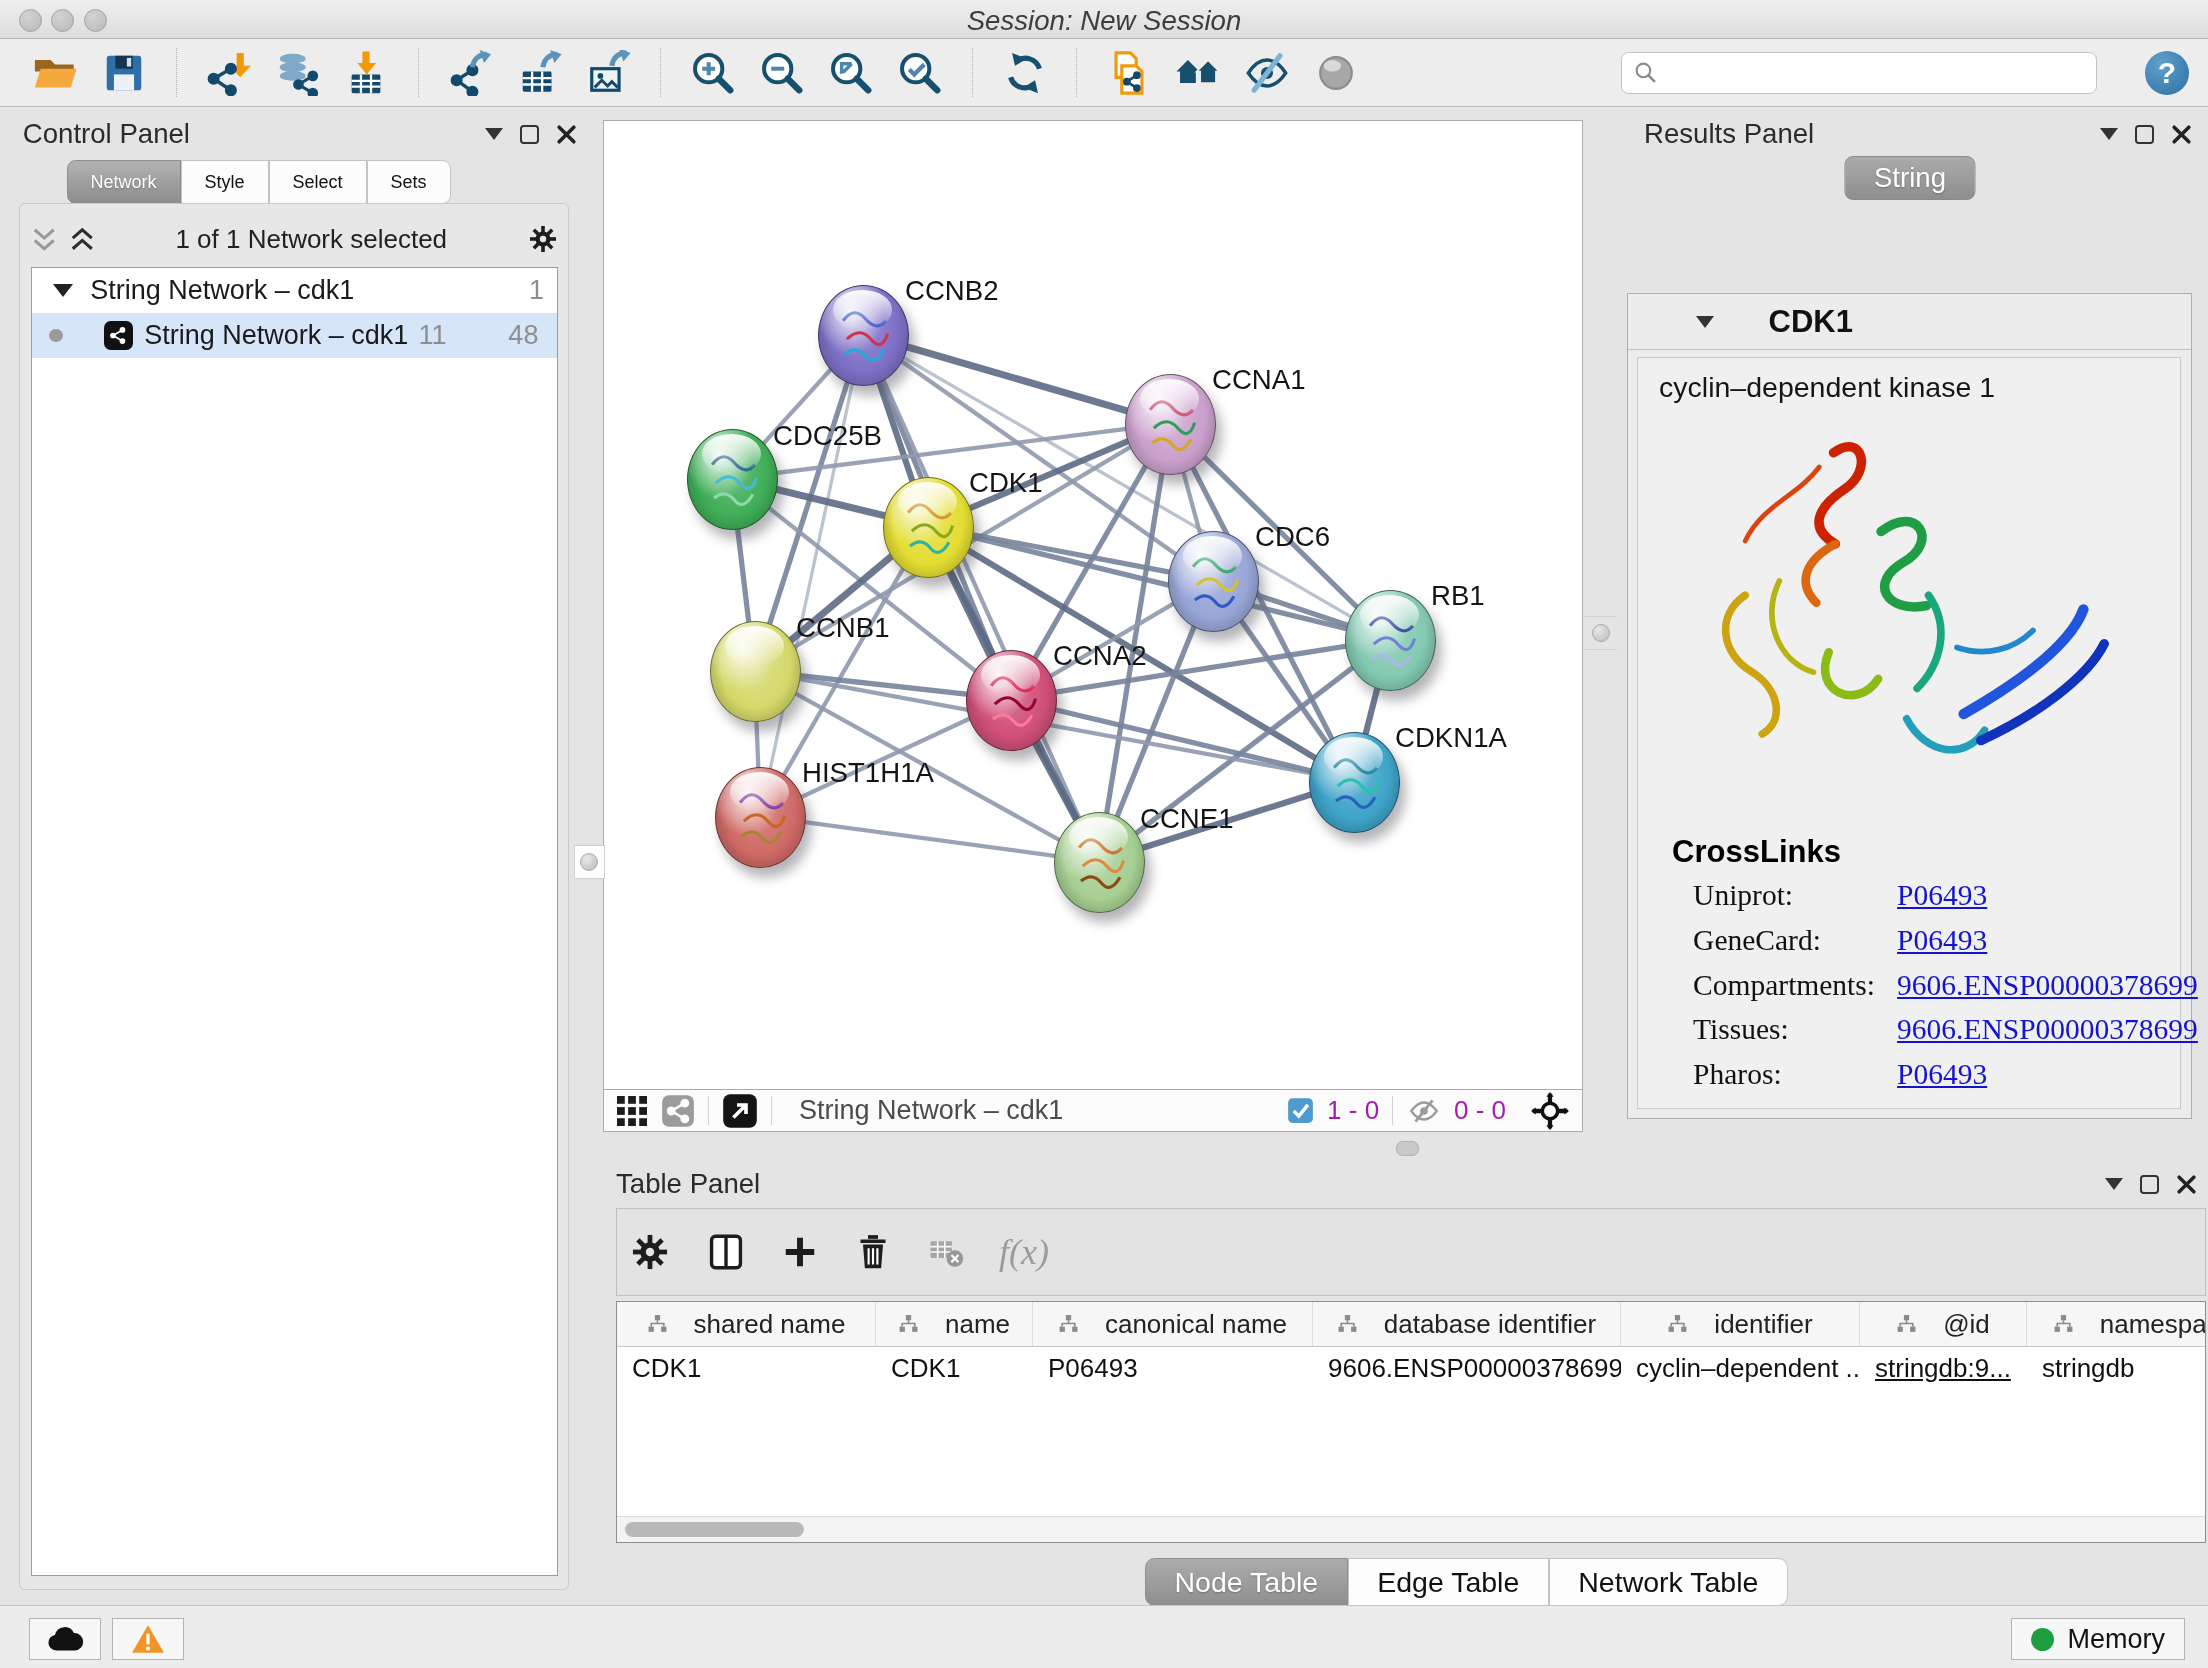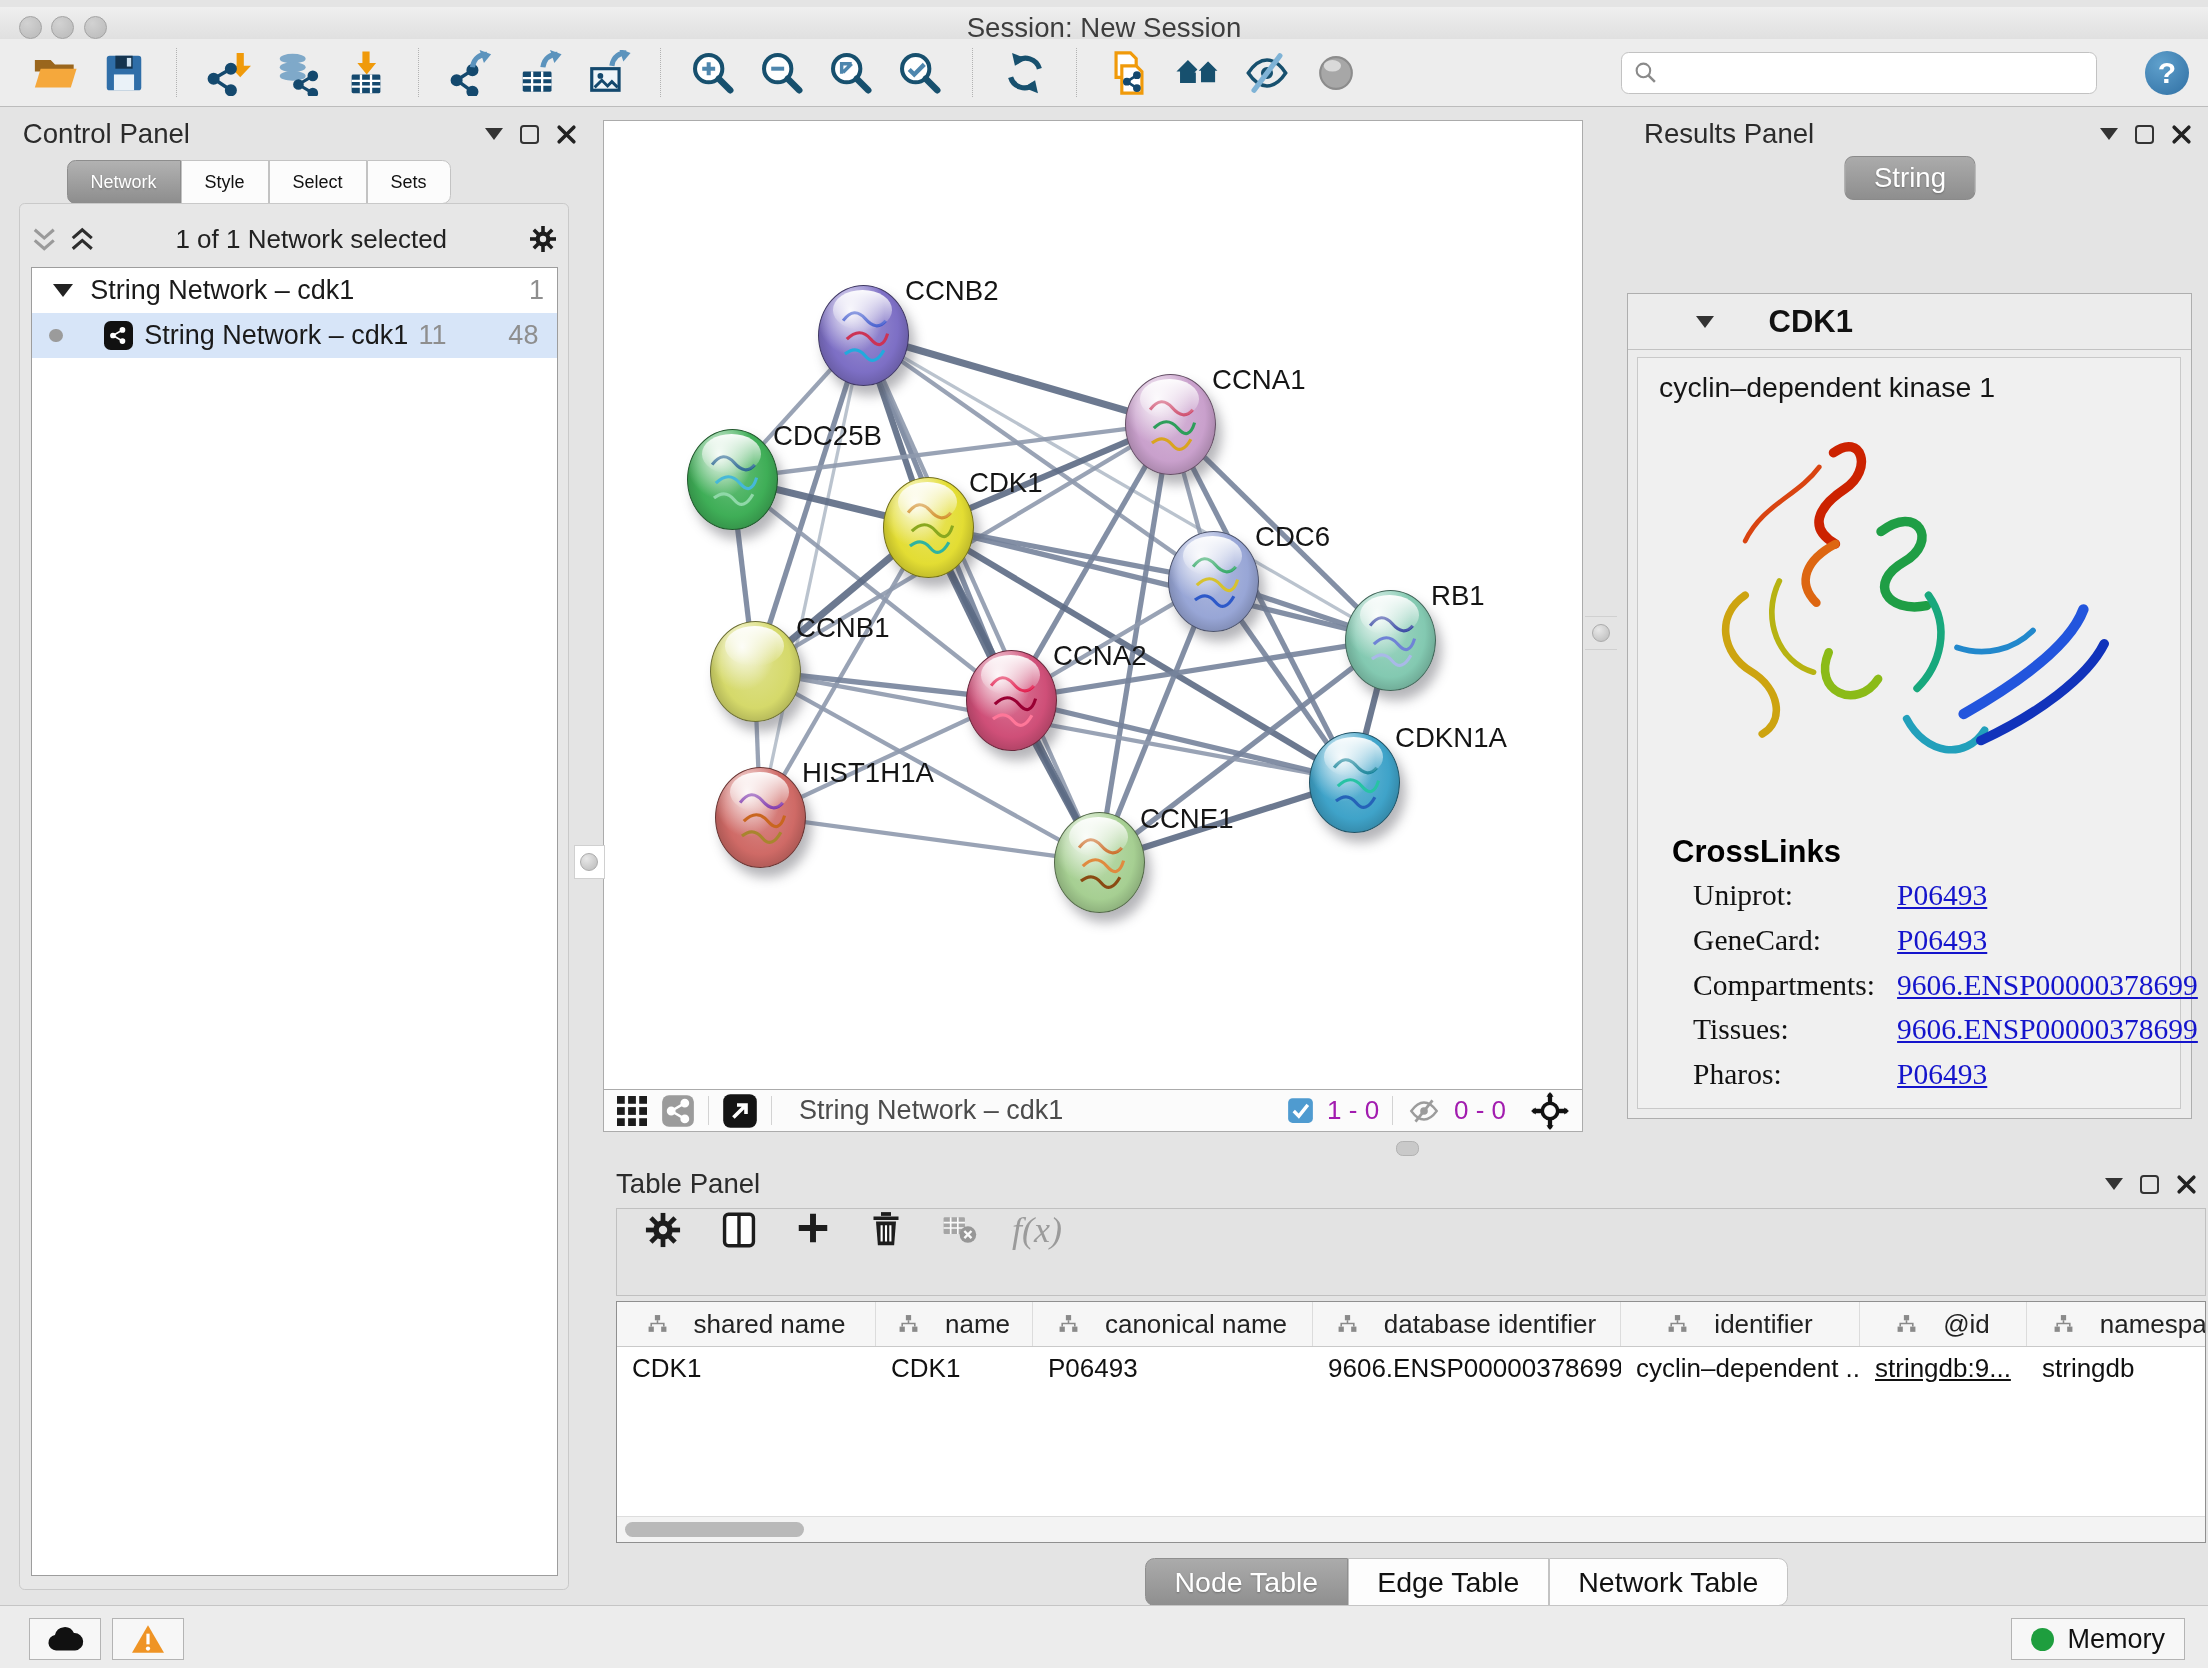--- a/index.html
+++ b/index.html
@@ -1,21 +1,21 @@
 <!DOCTYPE html>
 <html style="font-size:15px"><head>
 <meta charset="utf-8">
 <style>
   html,body{margin:0;padding:0;}
   body{width:2208px;height:1668px;position:relative;overflow:hidden;background:#e4e4e4;
        font-family:"Liberation Sans",sans-serif;color:#1a1a1a;}
   .abs{position:absolute;}
   
-  .titlebar{left:0;top:7px;width:2208px;height:38px;background:linear-gradient(#efefef,#dddddd);
-            border-bottom:1px solid #b5b5b5;}
+  .titlebar{left:0;top:0;width:2208px;height:38px;background:linear-gradient(#efefef,#dddddd);
+            border-bottom:1px solid #b5b5b5;font-style:italic;}
   .tl{position:absolute;top:8.6px;width:21px;height:21px;border-radius:50%;
       background:radial-gradient(circle at 35% 30%,#d2d2d2,#b9b9b9);border:1px solid #a3a3a3;}
   .wtitle{position:absolute;left:0;right:0;top:4.8px;text-align:center;font-size:27.6px;color:#3d3d3d;}
   
   .toolbar{left:0;top:39px;width:2208px;height:68px;background:#ededed;border-bottom:1px solid #bcbcbc;
            display:flex;align-items:center;padding:0 19px 0 32px;box-sizing:border-box;gap:23px;}
   .ticon{width:46px;height:46px;flex:0 0 auto;}
   .tsep{width:0;height:49px;border-left:1.9px dotted #b2b2b2;margin:0 5.7px;flex:0 0 auto;}
   .search-wrap{margin-left:auto;width:476px;height:42px;background:#fff;border:1px solid #c2c2c2;
                border-radius:7.6px;display:flex;align-items:center;padding:0 11.4px;box-sizing:border-box;}
@@ -86,21 +86,21 @@
             border:1px solid #c9c9c9;}
   .rp-desc{position:absolute;left:21px;top:13.3px;font-size:28.5px;color:#161616;}
   .xl-title{position:absolute;left:34px;top:476px;font-family:Liberation Sans, sans-serif;font-weight:bold;
             font-size:31px;color:#000;}
   .xrow{position:absolute;left:55px;display:flex;font-family:"Liberation Serif",serif;font-size:29.5px;}
   .xrow .xlabel{width:204px;color:#111;}
   .xrow a{text-decoration:underline;}
   
   .tpanel{left:616px;top:1164px;width:1592px;height:439px;}
   .tp-toolbar{position:absolute;left:0;top:44px;width:1590px;height:88px;background:#e3e3e3;
-              border:1px solid #c0c0c0;box-sizing:border-box;display:flex;align-items:flex-start;gap:34px;padding-left:25px;}
+              border:1px solid #c0c0c0;box-sizing:border-box;display:flex;align-items:center;gap:34px;padding-left:12px;}
   .fx{font-family:"Liberation Serif",serif;font-style:italic;font-size:36px;color:#9b9b9b;}
   .tp-table{position:absolute;left:0;top:137px;width:1590px;height:242px;background:#fff;
             border:1.9px solid #8f8f8f;box-sizing:border-box;overflow:hidden;}
   .thead{display:flex;height:44px;background:#f6f6f6;border-bottom:1px solid #c9c9c9;}
   .th{display:flex;align-items:center;justify-content:center;gap:26px;font-size:26px;color:#222;
       border-right:1px solid #dcdcdc;box-sizing:border-box;flex:0 0 auto;overflow:hidden;white-space:nowrap;}
   .trow2{display:flex;height:42px;}
   .td{display:flex;align-items:center;padding-left:15px;font-size:26px;color:#111;box-sizing:border-box;
       flex:0 0 auto;overflow:hidden;white-space:nowrap;}
   .hscroll{position:absolute;left:0;right:0;bottom:0;height:25px;background:#f3f3f3;border-top:1px solid #ddd;}

